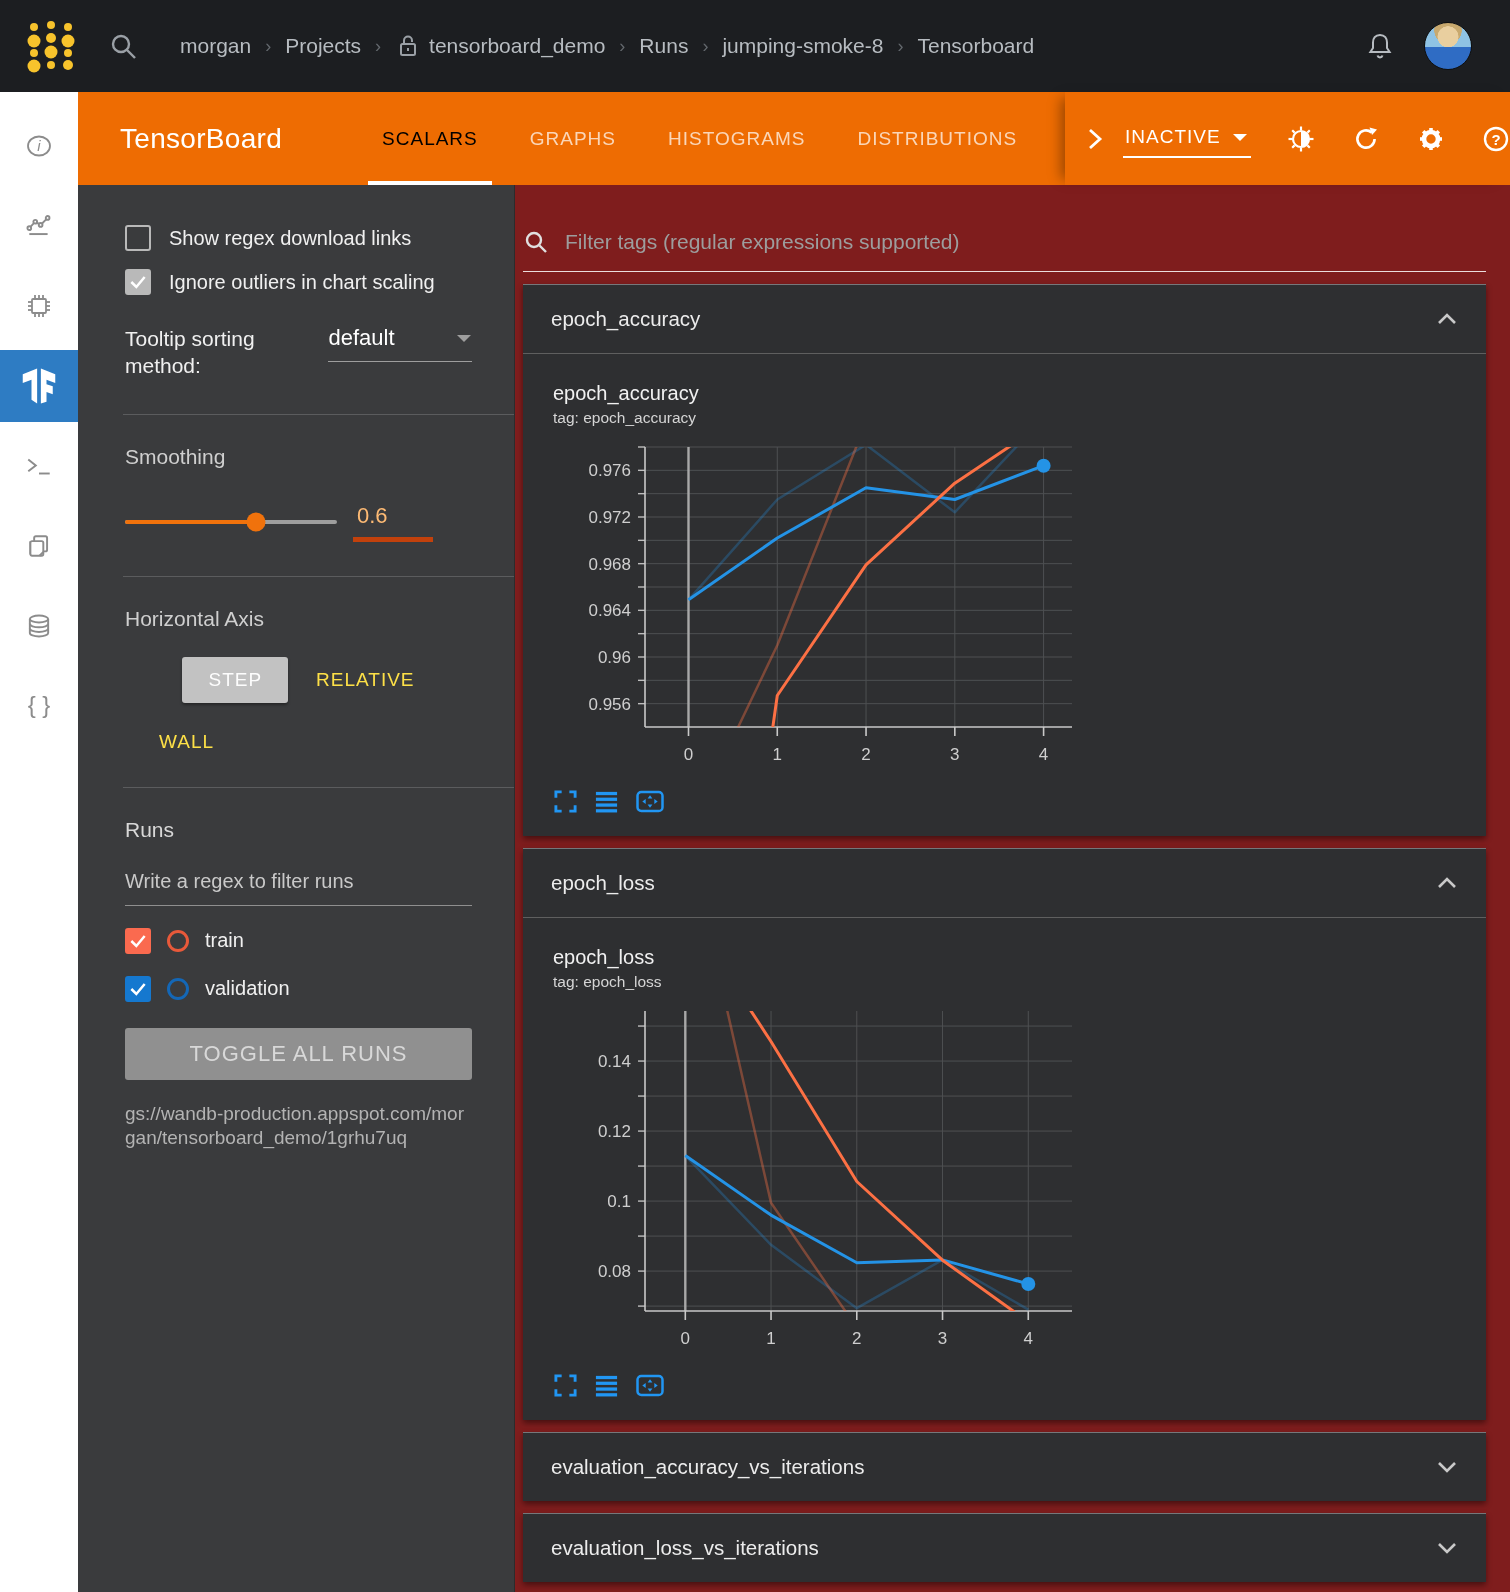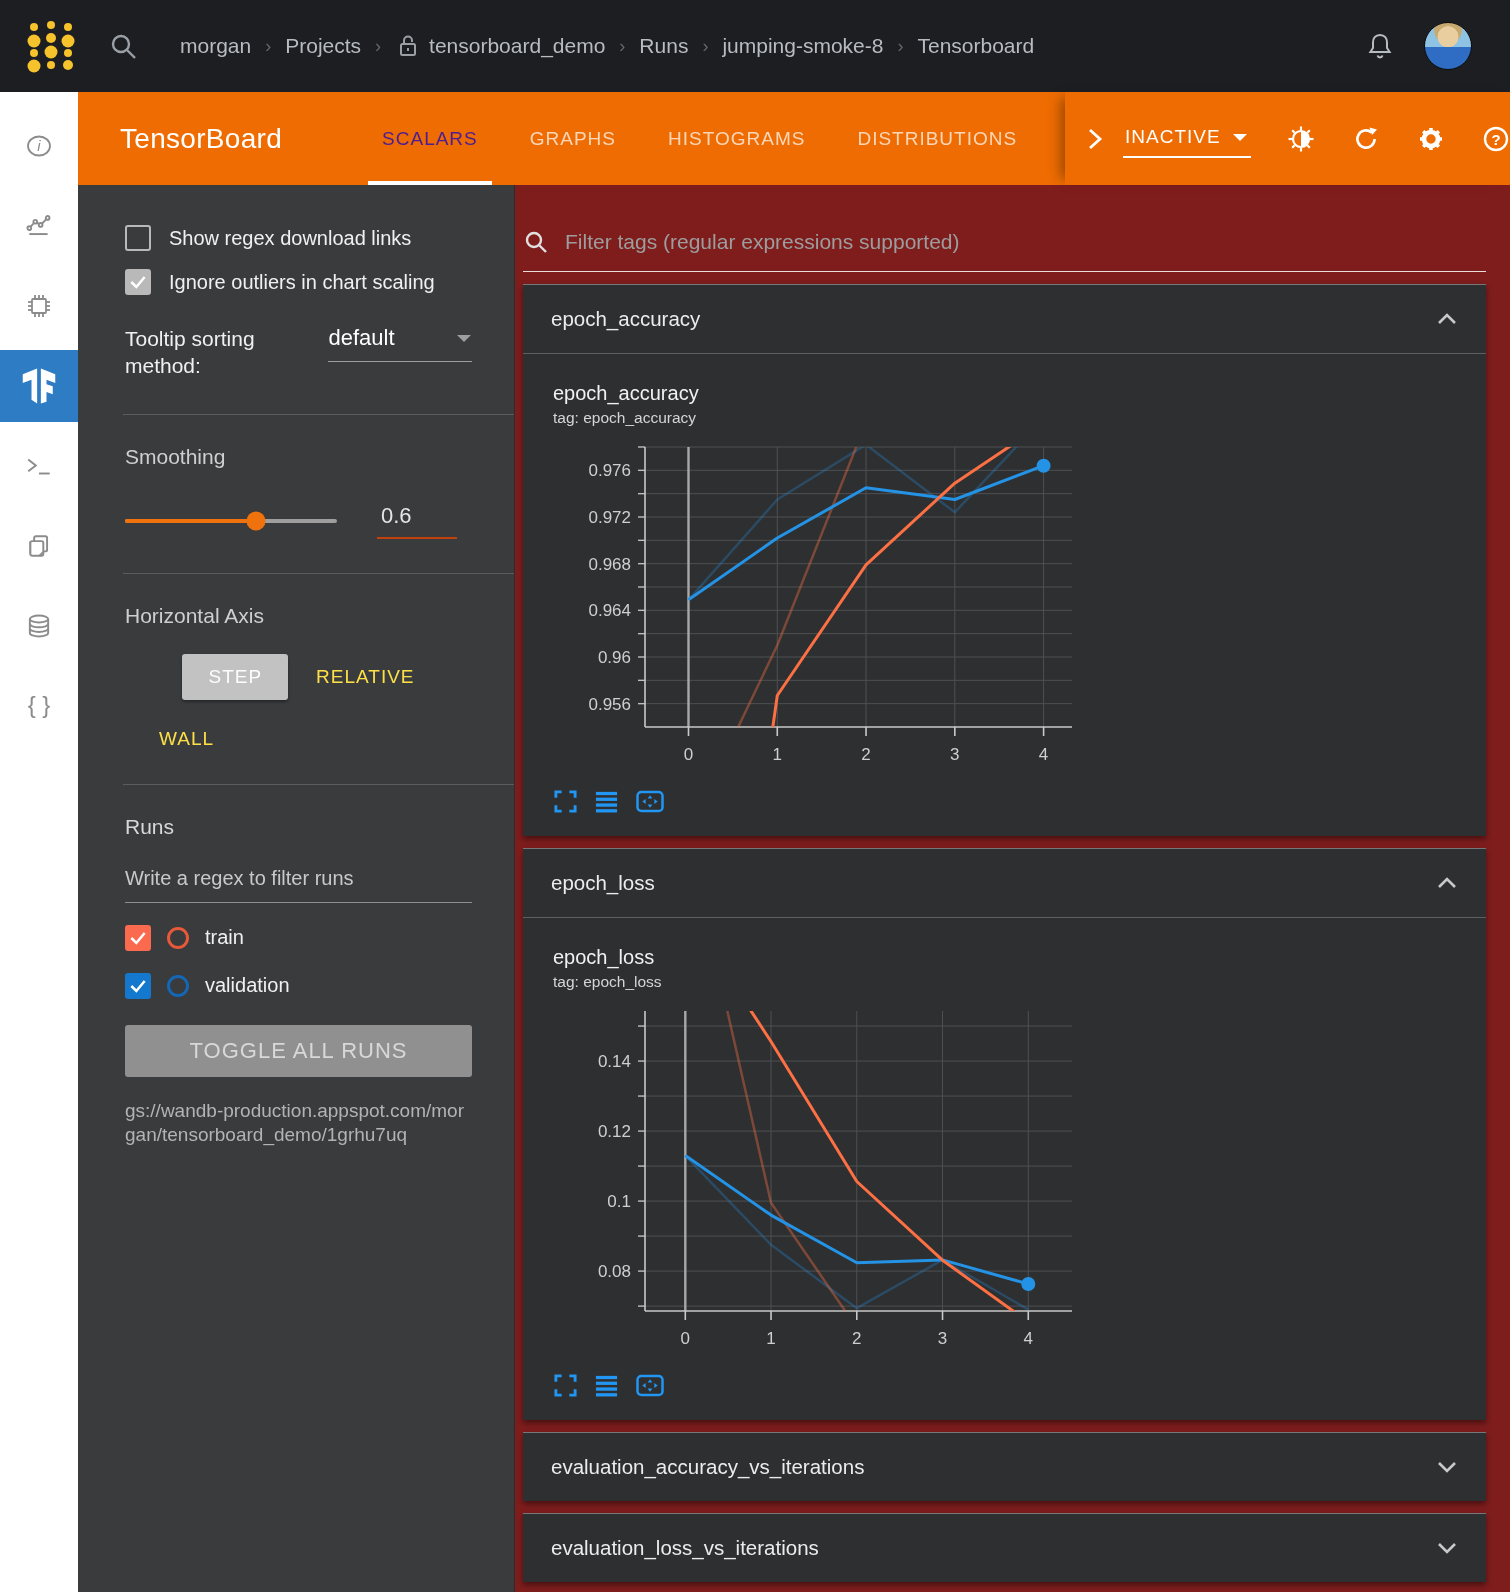--- a/index.html
+++ b/index.html
@@ -28,21 +28,21 @@
   .side { width:78px; background:#ffffff; display:flex; flex-direction:column; align-items:center; padding-top:14px; flex:none; }
   .si { width:78px; height:80px; display:flex; align-items:center; justify-content:center; color:#8c8c8c; cursor:pointer; }
   .si.active { background:#2e7cc3; color:#fff; height:72px; margin:4px 0; }
   .col { flex:1; display:flex; flex-direction:column; min-width:0; }
 
   
   .tbbar { height:93px; background:#ee6c02; display:flex; align-items:stretch; position:relative; color:#fff; flex:none; }
   .tbtitle { font-size:28px; align-self:center; padding-left:42px; letter-spacing:.3px; }
   .tabs { display:flex; margin-left:74px; align-items:stretch; overflow:hidden; }
   .tab { display:flex; align-items:center; padding:0 14px; margin:0 12px; font-size:19px; letter-spacing:1px; color:rgba(255,255,255,.72); cursor:pointer; position:relative; white-space:nowrap; }
-  .tab.active { color:#4c1d95; }
+  .tab.active { color:#000000; }
   .tab.active::after { content:""; position:absolute; left:0; right:0; bottom:0; height:4px; background:#fff; }
   .tbright { position:absolute; right:0; top:0; bottom:0; left:955px; background:#ee6c02; display:flex; align-items:center; box-shadow:-10px 0 12px -6px rgba(0,0,0,.35); padding-left:16px;margin-left:32px; }
   .tb-chev { display:flex; cursor:pointer; margin-right:16px; }
   .runsel { width:200px; border-bottom:2px solid #fff; display:flex; align-items:center; justify-content:space-between; padding:6px 2px 8px 2px; cursor:pointer; }
   .runsel .val { font-size:19px; letter-spacing:1px; }
   .tbicons { display:flex; align-items:center; gap:37px; margin-left:36px; }
   .tbicons > span { display:flex; cursor:pointer; }
 
   
   .body { flex:1; display:flex; min-height:0; }
@@ -55,21 +55,21 @@
   .tooltiprow { display:flex; align-items:flex-start; margin-top:30px; }
   .tooltiprow .lab { width:158px; line-height:1.3; color:#f0f0f0; font-size:21px; }
   .select { margin-left:46px; width:144px; border-bottom:1px solid #9e9e9e; display:flex; align-items:center; justify-content:space-between; padding-bottom:10px; cursor:pointer; }
   .select .val { font-size:22px; color:#fff; }
   .div { border:none; border-top:1px solid #5b5c5e; margin:34px -42px 0 -2px; }
   .subhead { color:#cfcfcf; font-size:21px; margin-top:30px; }
   .sliderrow { display:flex; align-items:center; margin-top:34px; }
   .slider { position:relative; width:212px; height:4px; background:#9e9e9e; border-radius:2px; cursor:pointer; }
   .slider .fill { position:absolute; left:0; top:0; bottom:0; width:62%; background:#f0720c; border-radius:2px; }
   .slider .thumb { position:absolute; left:62%; top:50%; transform:translate(-50%,-50%); width:19px; height:19px; border-radius:50%; background:#f0720c; }
-  .sval { margin-left:40px; width:80px; font-size:22px; color:#e5e5e5; border-bottom:2px solid #c2410c; padding:0 4px 8px 4px; }
+  .sval { margin-left:16px; width:80px; font-size:22px; color:#fdba74; border-bottom:5px solid #c2410c; padding:0 4px 8px 4px; }
   .axisbtns { display:flex; align-items:center; margin-top:26px; gap:28px;justify-content:center; }
   .btn-step { background:#c2c2c2; color:#fdfdfd; border:none; border-radius:3px; font-size:19px; letter-spacing:1px; padding:12px 26px; box-shadow:0 2px 3px rgba(0,0,0,.35); cursor:pointer; font-family:inherit; }
   .btn-flat { background:none; border:none; color:#fde047; font-size:19px; letter-spacing:1px; cursor:pointer; font-family:inherit; }
   .wall { margin:28px 0 0 34px; display:block; }
   .regex-in { display:block; width:100%; background:transparent; border:none; border-bottom:1px solid #8f8f8f; color:#e8e8e8; font-size:20px; font-family:inherit; padding:6px 0 12px 0; margin-top:22px; outline:none; }
   .regex-in::placeholder { color:#c9c9c9; }
   .runrow { display:flex; align-items:center; gap:16px; margin-top:22px; cursor:pointer; }
   .ring { width:22px; height:22px; border-radius:50%; flex:none; }
   .ring.orange { border:3px solid #e8593a; }
   .ring.blue { border:3px solid #1467b6; }

